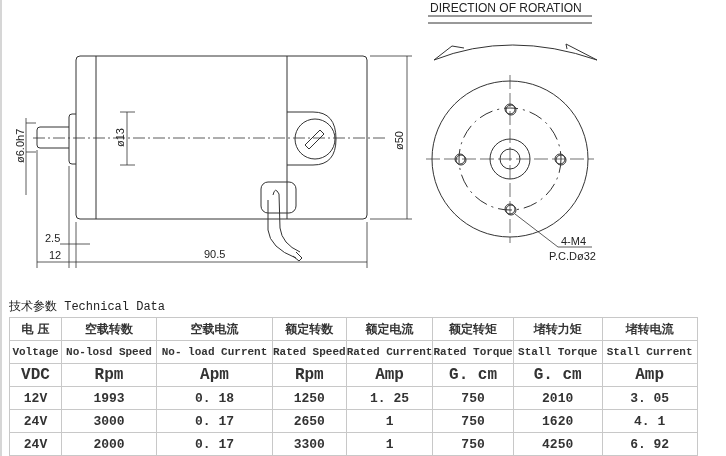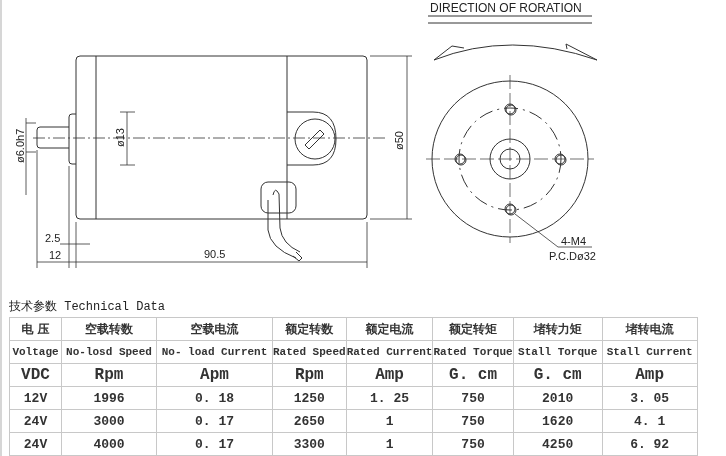--- a/index.html
+++ b/index.html
@@ -144,41 +144,41 @@
     <td>Rpm</td>
     <td>Apm</td>
     <td>Rpm</td>
     <td>Amp</td>
     <td>G. cm</td>
     <td>G. cm</td>
     <td>Amp</td>
   </tr>
   <tr class="dr">
     <td>12V</td>
-    <td>1996</td>
+    <td>1993</td>
     <td>0. 18</td>
     <td>1250</td>
     <td>1. 25</td>
     <td>750</td>
     <td>2010</td>
     <td>3. 05</td>
   </tr>
   <tr class="dr">
     <td>24V</td>
     <td>3000</td>
     <td>0. 17</td>
     <td>2650</td>
     <td>1</td>
     <td>750</td>
     <td>1620</td>
     <td>4. 1</td>
   </tr>
   <tr class="dr">
     <td>24V</td>
-    <td>4000</td>
+    <td>2000</td>
     <td>0. 17</td>
     <td>3300</td>
     <td>1</td>
     <td>750</td>
     <td>4250</td>
     <td>6. 92</td>
   </tr>
   <tr class="er">
     <td></td>
         <td></td>

